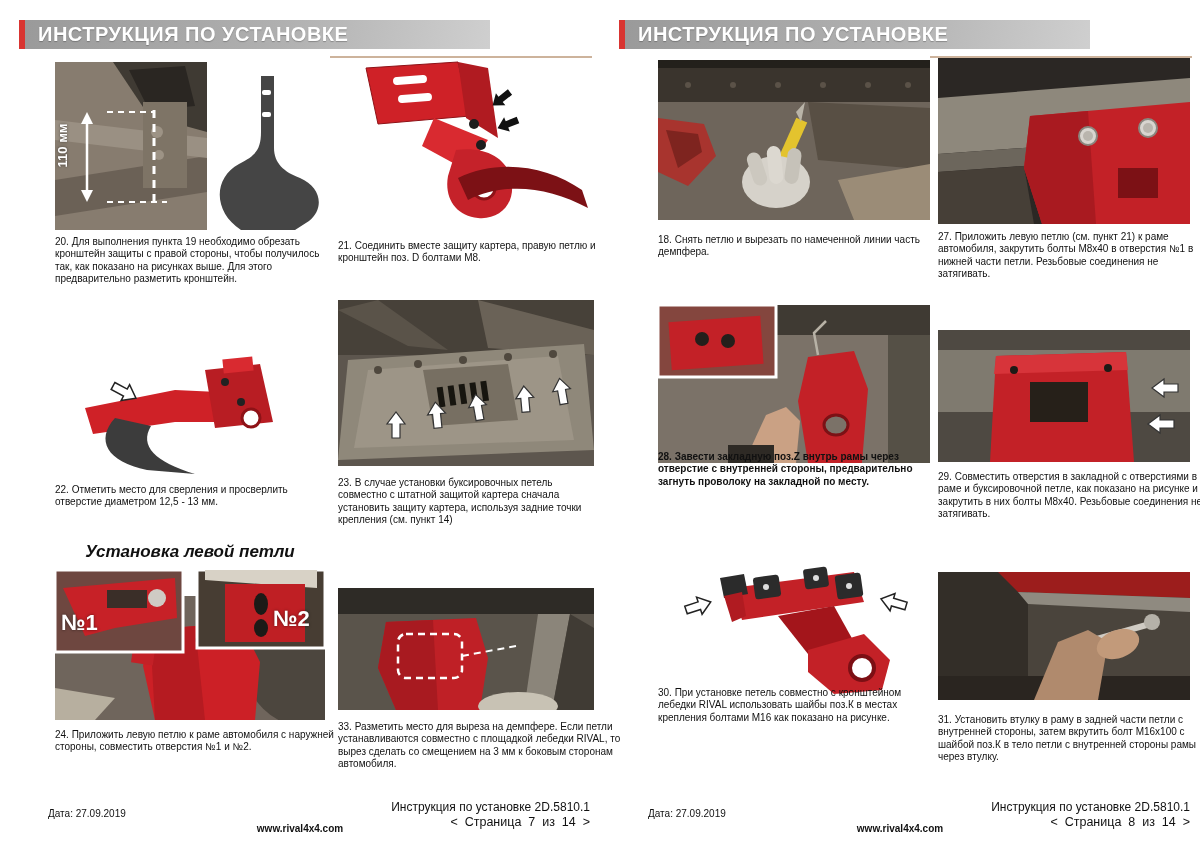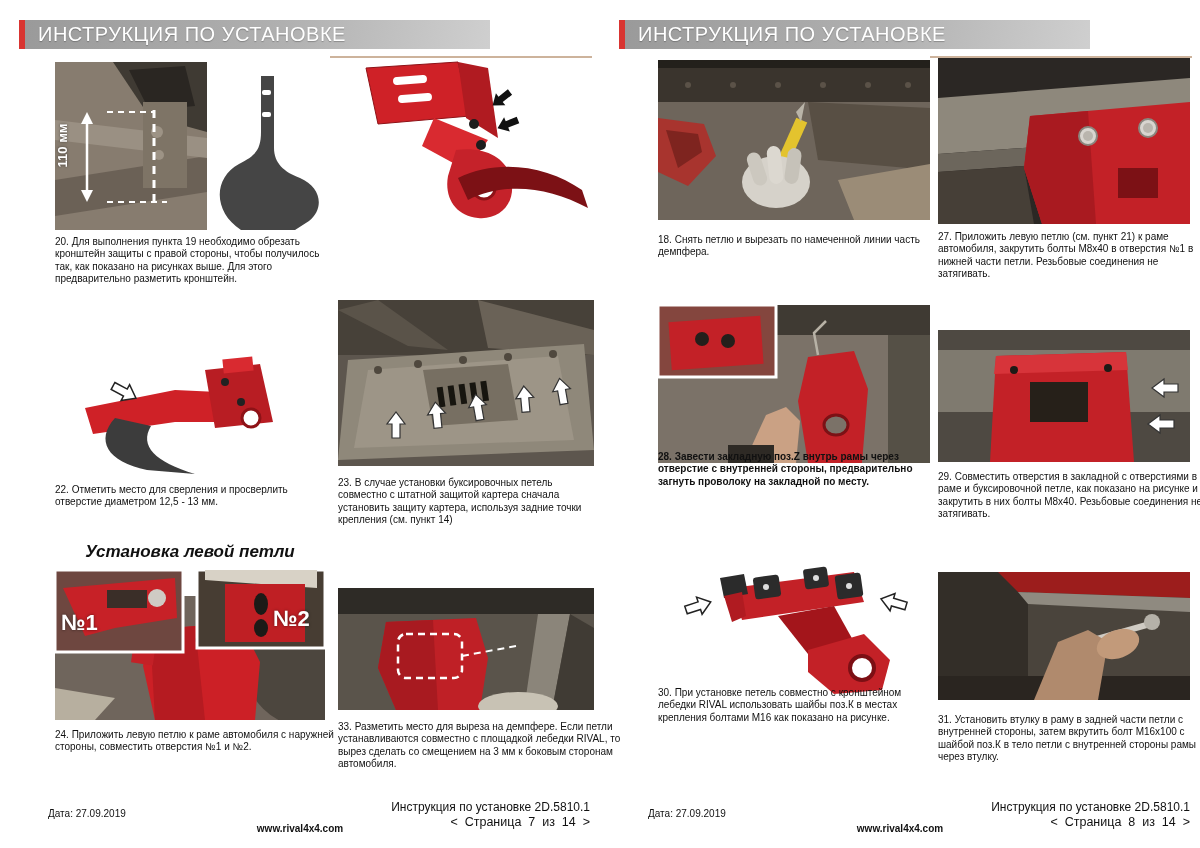--- a/index.html
+++ b/index.html
@@ -3,21 +3,21 @@
 <meta charset="utf-8">
 <style>
   html,body{margin:0;padding:0;background:#fff;}
   #canvas{position:relative;width:1200px;height:848px;background:#fff;overflow:hidden;
           font-family:"Liberation Sans",sans-serif;color:#111;}
   .page{position:absolute;top:0;width:600px;height:848px;}
   .hdr-bar{position:absolute;left:25px;top:20px;width:465px;height:29px;
            background:linear-gradient(100deg,#9a9a9a 0%,#b0b0b0 55%,#cfcfcf 100%);
            display:flex;align-items:center;}
   .hdr-stripe{position:absolute;left:-6px;top:0;width:6px;height:29px;background:#d93531;}
-  .hdr-text{color:#fff;font-weight:normal;font-size:20px;letter-spacing:0.5px;padding-left:13px;
+  .hdr-text{color:#fff;font-weight:bold;font-size:20px;letter-spacing:0.5px;padding-left:13px;
             text-shadow:0 1px 1px rgba(0,0,0,0.25);white-space:nowrap;}
   .tan-line{position:absolute;top:56px;left:330px;width:262px;height:2px;background:#cdb39c;}
   .imgbox{position:absolute;overflow:hidden;}
   .imgbox svg{display:block;}
   .cap{position:absolute;font-size:10px;line-height:1.23;}
   .sec-head{position:absolute;font-size:17px;font-weight:bold;text-align:center;}
   .ovl{position:absolute;color:#fff;font-weight:bold;text-shadow:0 0 3px rgba(0,0,0,0.55);}
   .dim-label{left:-14px;top:76px;font-size:13px;transform:rotate(-90deg);}
   .inset-label{font-size:22px;}
   .f-date{position:absolute;left:48px;top:808px;font-size:10px;}
@@ -75,20 +75,21 @@
         <path d="M96,60 L150,82 L128,112 L84,88 Z" fill="#d92a30"></path>
         <circle cx="136" cy="66" r="5" fill="#1d1d1d"></circle>
         <circle cx="143" cy="87" r="5" fill="#1d1d1d"></circle>
         <path d="M0,-4 L14,-4 L14,-9 L26,0 L14,9 L14,4 L0,4 Z" transform="translate(172,34) rotate(142) scale(0.85)" fill="#111"></path>
         <path d="M0,-4 L14,-4 L14,-9 L26,0 L14,9 L14,4 L0,4 Z" transform="translate(180,62) rotate(158) scale(0.85)" fill="#111"></path>
         <path d="M118,92 C150,88 172,102 174,126 C176,148 160,162 140,160 C118,158 106,140 110,118 Z" fill="#c5222a"></path>
         <circle cx="146" cy="130" r="11" fill="#fff" stroke="#8e1217" stroke-width="3"></circle>
         <path d="M120,120 C160,100 210,108 244,132 L250,150 C210,128 165,124 130,142 Z" fill="#7c1115"></path>
       </svg>
     </div>
+    <div class="cap" style="left:338px;top:240px;width:266px;">21. Соединить вместе защиту картера, правую петлю и кронштейн поз. D болтами М8.</div>
 
     <div class="imgbox" style="left:55px;top:330px;width:270px;height:146px;">
       <svg width="270" height="146" viewBox="0 0 270 146">
         <rect width="270" height="146" fill="#ffffff"></rect>
         <path d="M30,78 L120,60 L208,64 L210,92 L120,92 L38,104 Z" fill="#cf2127"></path>
         <path d="M150,40 L205,34 L218,92 L160,98 Z" fill="#b81d23"></path>
         <rect x="168" y="28" width="30" height="14" fill="#d92a30" transform="rotate(-6 183 35)"></rect>
         <circle cx="196" cy="88" r="9" fill="#fff" stroke="#8e1217" stroke-width="3"></circle>
         <circle cx="170" cy="52" r="4" fill="#222"></circle>
         <circle cx="186" cy="72" r="4" fill="#222"></circle>

